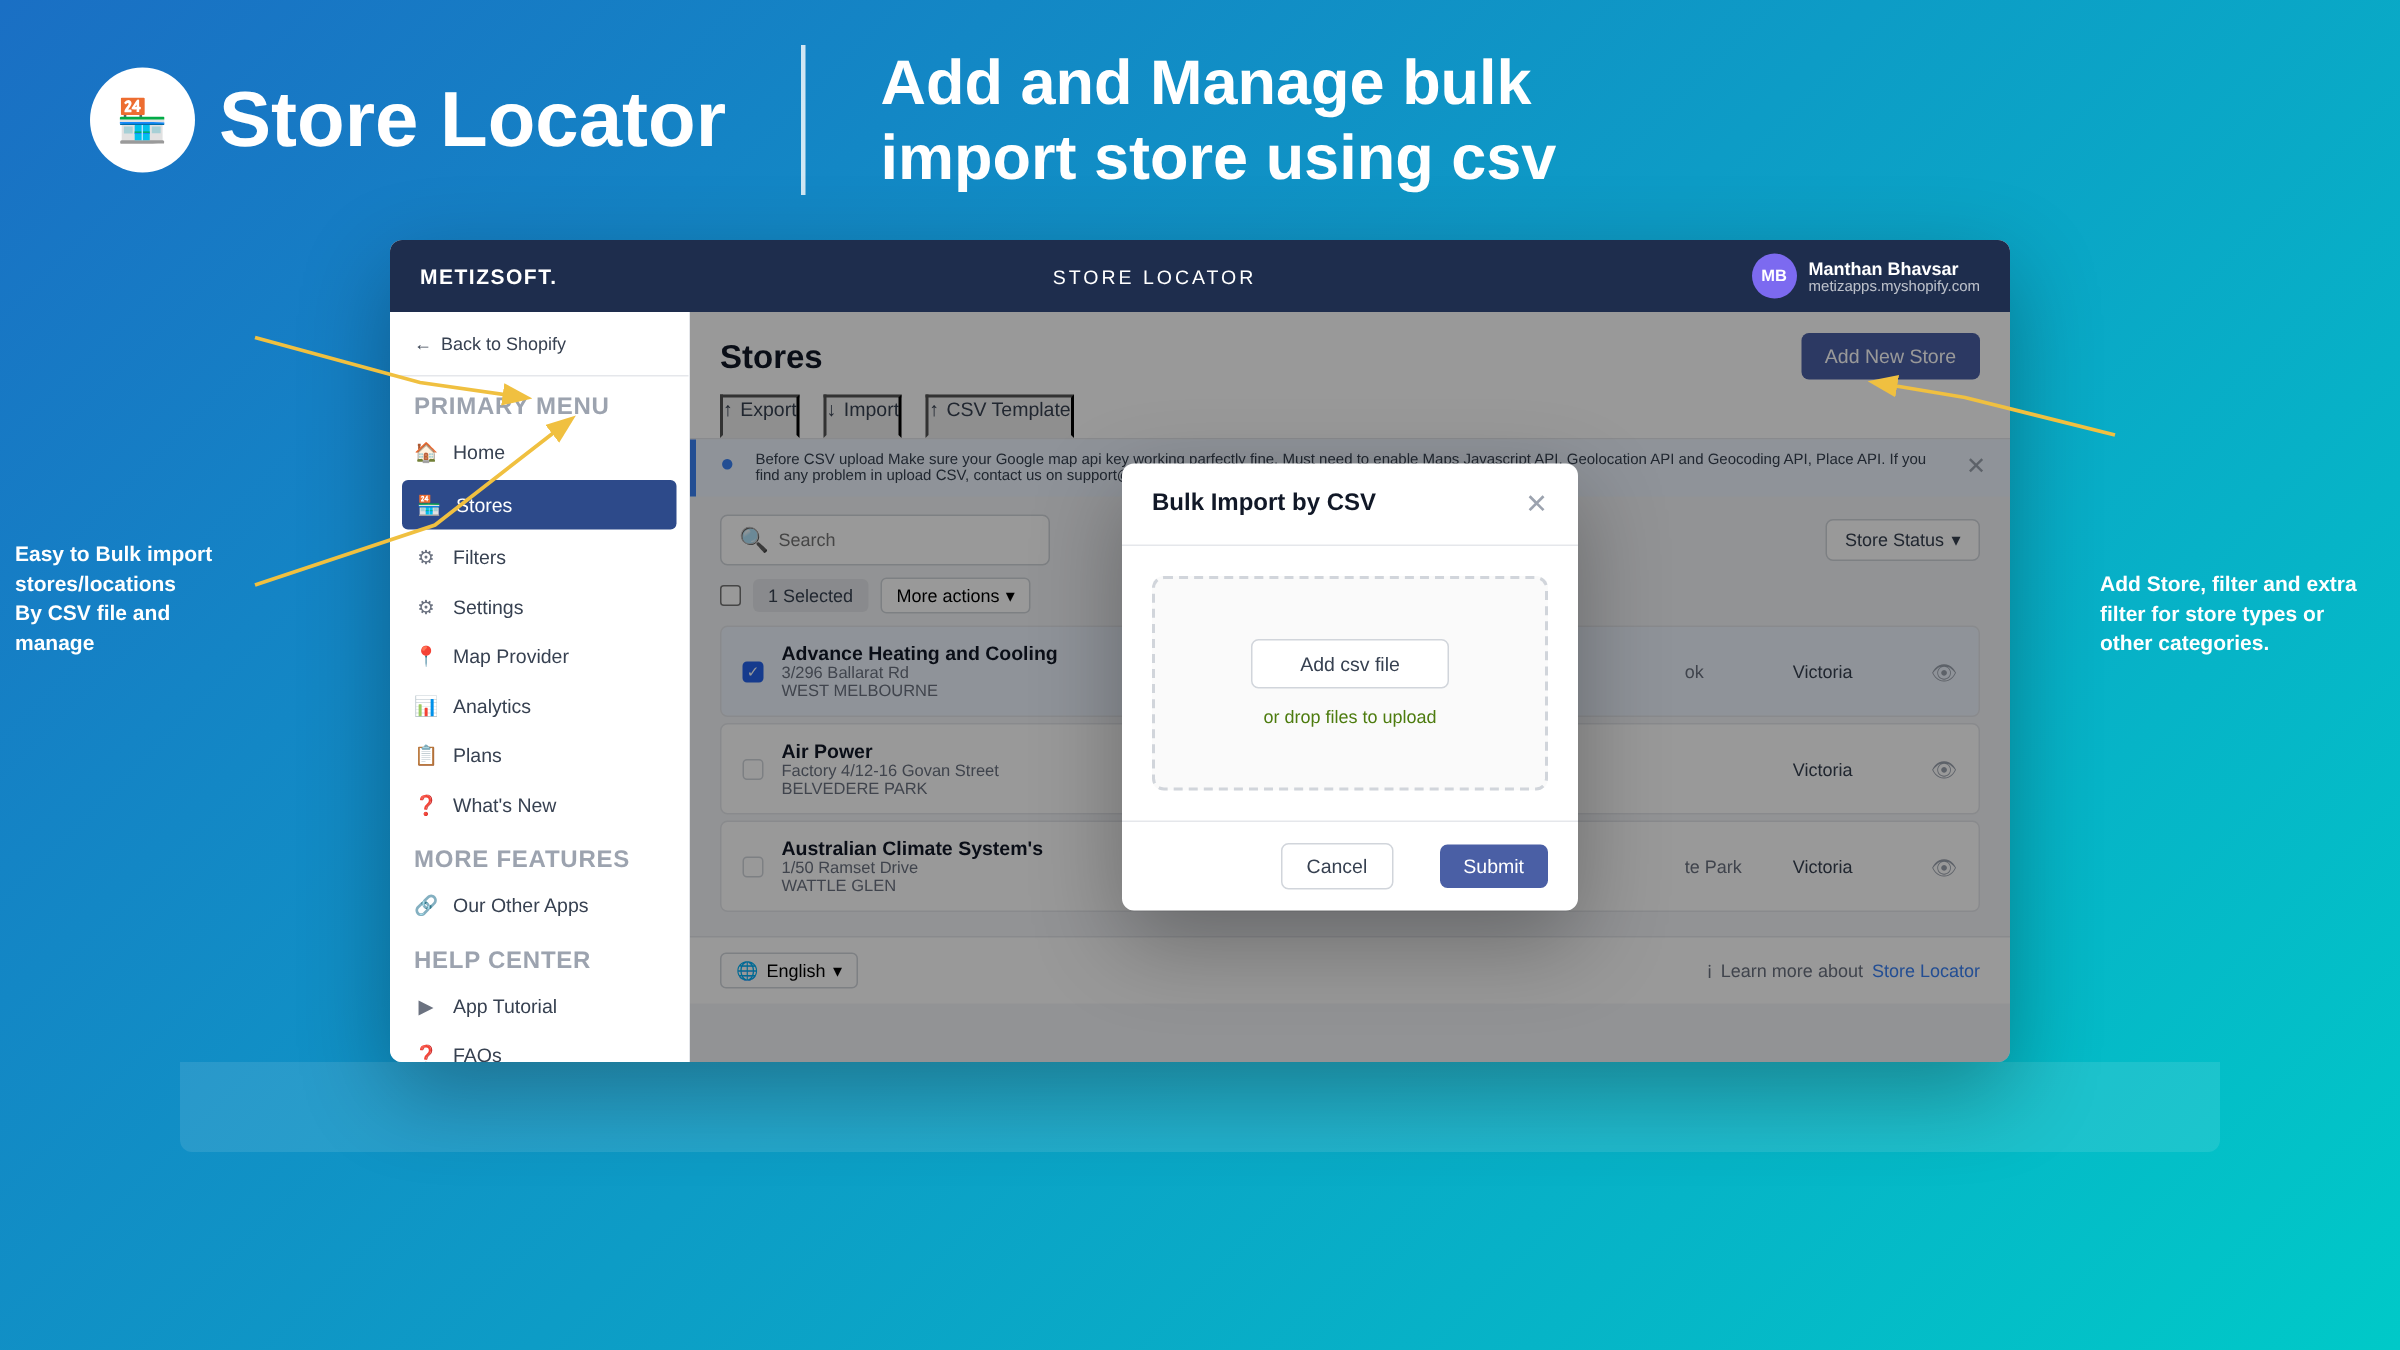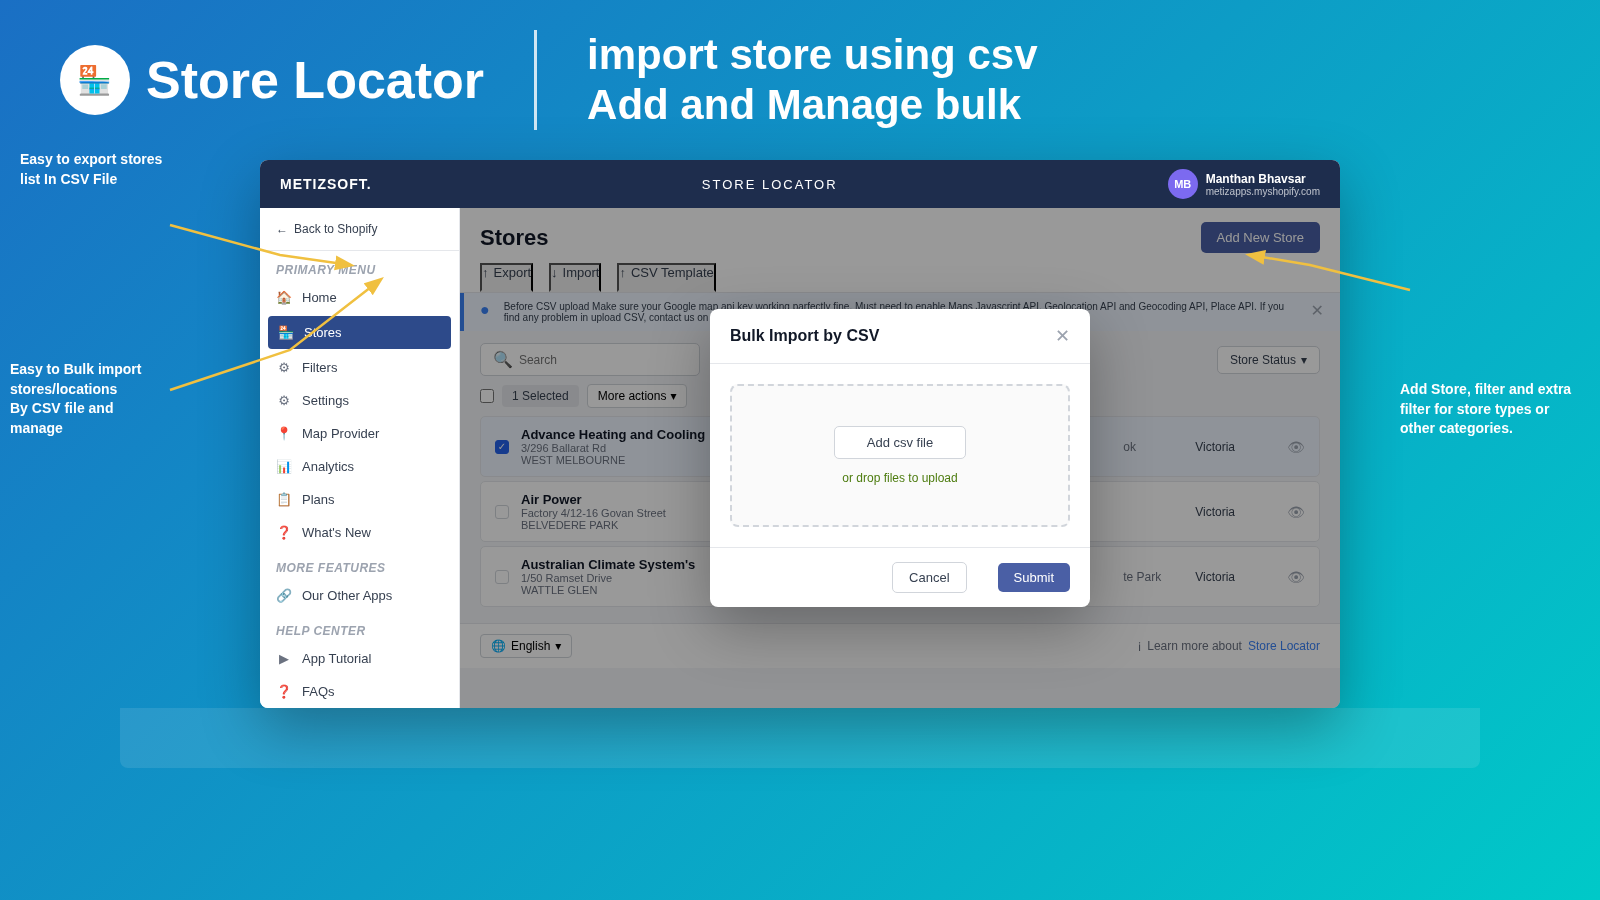--- a/index.html
+++ b/index.html
@@ -183,26 +183,25 @@
       display: flex;
       align-items: center;
       gap: 6px;
       padding: 14px 16px;
       font-size: 12px;
       color: #374151;
       border-bottom: 1px solid #e5e7eb;
       cursor: pointer;
     }
     .sidebar-section-label {
-      font-size: 12px;
+      font-size: 16px;
       font-weight: 600;
       color: #9ca3af;
       padding: 12px 16px 4px;
       letter-spacing: 0.5px;
-      font-style: italic;
     }
     .sidebar-item {
       display: flex;
       align-items: center;
       gap: 10px;
       padding: 9px 16px;
       font-size: 13px;
       color: #374151;
       cursor: pointer;
     }
@@ -454,21 +453,21 @@
       bottom: 0;
       background: rgba(0,0,0,0.4);
       display: flex;
       align-items: center;
       justify-content: center;
       z-index: 50;
     }
     .modal {
       background: white;
       border-radius: 8px;
-      width: 380px;
+      width: 304px;
       padding: 0;
       box-shadow: 0 20px 60px rgba(0,0,0,0.3);
     }
     .modal-header {
       display: flex;
       align-items: center;
       justify-content: space-between;
       padding: 16px 20px;
       border-bottom: 1px solid #e5e7eb;
     }
@@ -545,30 +544,27 @@
 </head>
 <body>
 
 <div class="top-header">
   <div class="logo-area">
     <div class="logo-icon">🏪</div>
     <span class="logo-text">Store Locator</span>
   </div>
   <div class="header-divider"></div>
   <div class="header-subtitle">
+    <div>Add and Manage bulk</div>
     <div>import store using csv</div>
-    <div>Add and Manage bulk</div>
   </div>
 </div>
 
 <div class="main-content">
 
-  <div class="annotation-left" style="top: -10px;">
-    <span>Easy to export stores list In CSV File</span>
-  </div>
 
   <div class="annotation-left-2">
     <div>Easy to Bulk import</div>
     <div>stores/locations</div>
     <div>By CSV file and</div>
     <div>manage</div>
   </div>
 
   <div class="annotation-right">
     <span>Add Store, filter and extra filter for store types or other categories.</span>

